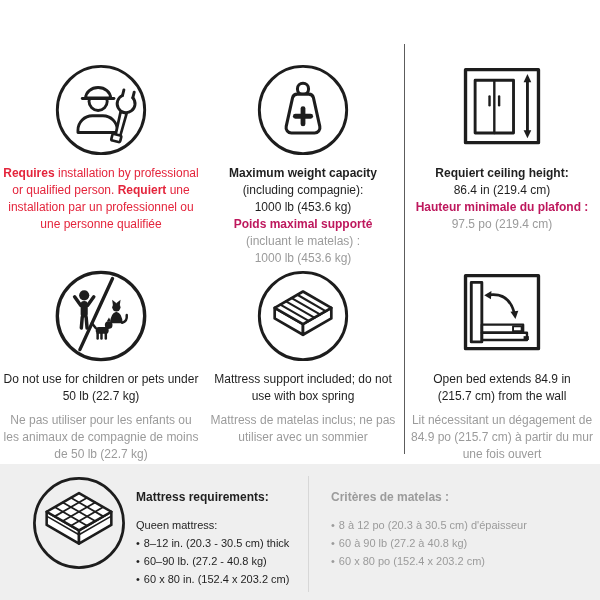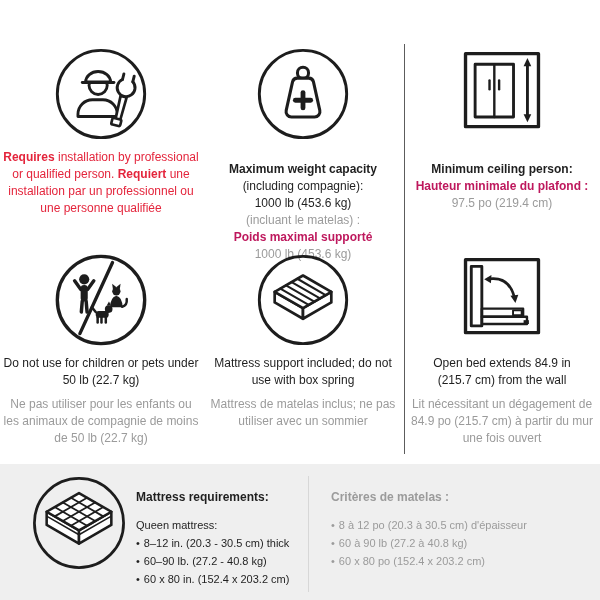--- a/index.html
+++ b/index.html
@@ -3,30 +3,30 @@
 <meta charset="utf-8">
 <style>
   html,body { margin:0; padding:0; background:#fff; }
   .canvas {
     position:relative; width:600px; height:600px; overflow:hidden;
     background:#ffffff; color:#1f1f1f;
     font-family:"Liberation Sans","DejaVu Sans",sans-serif;
     -webkit-font-smoothing:antialiased;
   }
   .top {
-    position:absolute; left:0; top:0; width:600px; height:458px;
+    position:absolute; left:0; top:16px; width:600px; height:458px;
     display:grid; grid-template-columns:202px 202px 196px; grid-template-rows:252px 206px;
   }
   .cell { display:flex; flex-direction:column; align-items:center; }
   .r1 { padding-top:46px; }
   .icon-box { height:96px; display:flex; align-items:center; justify-content:center; }
   .txt { margin:7px auto 0; font-size:12px; line-height:17px; text-align:center; }
   p.txt { margin-top:7px; margin-bottom:0; }
   .line { font-size:12px; line-height:17px; text-align:center; }
-  .lines { margin-top:19px; }
+  .lines { margin-top:7px; }
   .bold  { font-weight:bold; }
   .gray  { color:#9b9b9b; }
   .grayb { color:#be185d; font-weight:bold; }
   .red   { color:#e4253c; }
   .w190 { max-width:190px; } .w200 { max-width:200px; } .w170 { max-width:170px; } .w186 { max-width:186px; }
   .top-divider { position:absolute; left:404px; top:44px; width:1px; height:410px; background:#5c5c5c; }
   .bottom {
     position:absolute; left:0; top:464px; width:600px; height:142px;
     background:#efefef; display:flex; align-items:flex-start;
   }
@@ -78,41 +78,42 @@
           <circle class="s" cx="50" cy="28" r="5.8" stroke-width="3.2"></circle>
           <path class="sw" d="M44 33.5 h12 a5 5 0 0 1 4.9 3.9 l6.6 29.6 a5.6 5.6 0 0 1 -5.5 6.9 h-24 a5.6 5.6 0 0 1 -5.5 -6.9 l6.6 -29.6 a5 5 0 0 1 4.9 -3.9 z" stroke-width="3.2"></path>
           <line class="s" x1="50" y1="48.5" x2="50" y2="64.5" stroke-width="5"></line>
           <line class="s" x1="42" y1="56.5" x2="58" y2="56.5" stroke-width="5"></line>
         </svg>
       </div>
       <div class="lines">
         <div class="line bold">Maximum weight capacity</div>
         <div class="line">(including compagnie):</div>
         <div class="line">1000 lb (453.6 kg)</div>
+        <div class="line grayb">Poids maximal supporté</div>
         <div class="line gray">(incluant le matelas) :</div>
-        <div class="line grayb">Poids maximal supporté</div>
         <div class="line gray">1000 lb (453.6 kg)</div>
       </div>
     </div>
 
     <div class="cell r1">
       <div class="icon-box">
         <svg width="96" height="96" viewBox="0 0 100 100">
           <rect class="s" x="12" y="8" width="76" height="76" stroke-width="3.5"></rect>
           <rect class="s" x="22" y="19" width="40" height="55" stroke-width="3"></rect>
           <line class="s" x1="42" y1="19" x2="42" y2="74" stroke-width="2.5"></line>
           <line class="s" x1="37" y1="36" x2="37" y2="45" stroke-width="2.5"></line>
           <line class="s" x1="47" y1="36" x2="47" y2="45" stroke-width="2.5"></line>
           <line class="s" x1="76.5" y1="17" x2="76.5" y2="75" stroke-width="3"></line>
           <polygon class="f" points="72.5,21 76.5,12.5 80.5,21"></polygon>
           <polygon class="f" points="72.5,71 76.5,79.5 80.5,71"></polygon>
         </svg>
       </div>
       <div class="lines">
-        <div class="line bold">Minimum ceiling person:</div>
+        <div class="line bold">Requiert ceiling height:</div>
+        <div class="line">86.4 in (219.4 cm)</div>
         <div class="line grayb">Hauteur minimale du plafond :</div>
         <div class="line gray">97.5 po (219.4 cm)</div>
       </div>
     </div>
 
     <div class="cell">
       <div class="icon-box">
         <svg width="96" height="96" viewBox="0 0 100 100">
           <circle class="s" cx="50" cy="50" r="45.5" stroke-width="3.5"></circle>
           <circle class="f" cx="32.5" cy="28.5" r="5.3"></circle>

